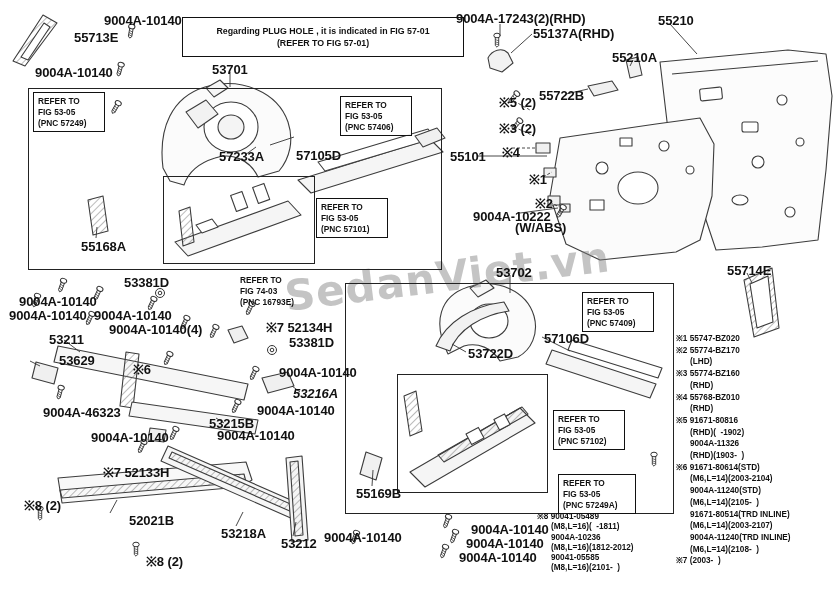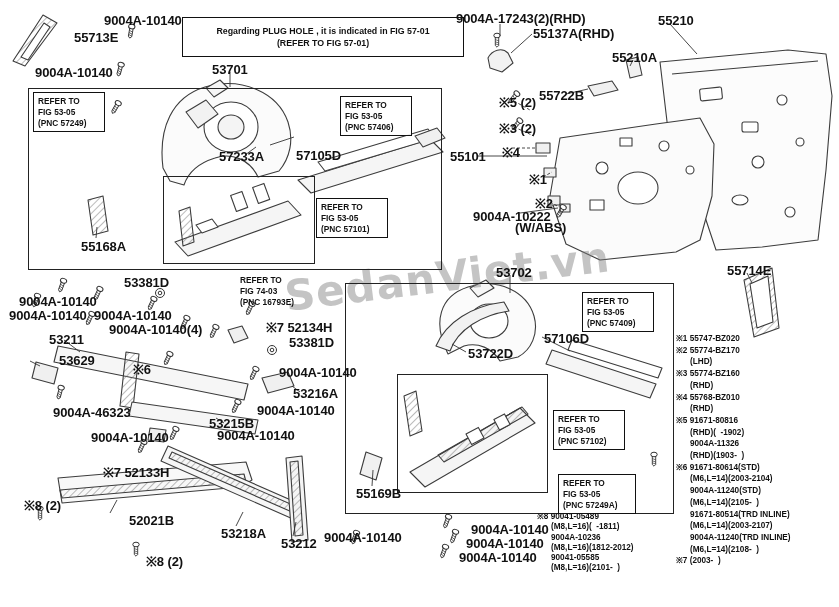--- a/index.html
+++ b/index.html
@@ -224,22 +224,22 @@
       <div class="part-label" style="left: 19px; top: 295px;">9004A-10140</div>
       <div class="part-label" style="left: 9px; top: 309px;">9004A-10140</div>
       <div class="part-label" style="left: 94px; top: 309px;">9004A-10140</div>
       <div class="part-label" style="left: 109px; top: 323px;">9004A-10140(4)</div>
       <div class="part-label" style="left: 49px; top: 333px;">53211</div>
       <div class="part-label" style="left: 266px; top: 321px;">※7 52134H</div>
       <div class="part-label" style="left: 289px; top: 336px;">53381D</div>
       <div class="part-label" style="left: 11px; top: 354px; padding-left: 48px;">53629</div>
       <div class="part-label" style="left: 133px; top: 363px;">※6</div>
       <div class="part-label" style="left: 279px; top: 366px;">9004A-10140</div>
-      <div class="part-label" style="left: 293px; top: 387px;">53216A</div>
-      <div class="part-label" style="left: 31px; top: 406px; padding-left: 22px;">9004A-46323</div>
+      <div class="part-label" style="left: 293px; top: 387px; font-style: italic;">53216A</div>
+      <div class="part-label" style="left: 21px; top: 406px; padding-left: 22px;">9004A-46323</div>
       <div class="part-label" style="left: 257px; top: 404px;">9004A-10140</div>
       <div class="part-label" style="left: 103px; top: 419px; margin-top: 47px;">※7 52133H</div>
       <div class="part-label" style="left: 209px; top: 417px;">53215B</div>
       <div class="part-label" style="left: 91px; top: 431px;">9004A-10140</div>
       <div class="part-label" style="left: 217px; top: 429px;">9004A-10140</div>
       <div class="part-label" style="left: 496px; top: 266px;">53702</div>
       <div class="part-label" style="left: 544px; top: 332px;">57106D</div>
       <div class="part-label" style="left: 468px; top: 347px;">53722D</div>
       <div class="part-label" style="left: 727px; top: 264px;">55714E</div>
       <div class="part-label" style="left: 356px; top: 487px;">55169B</div>

